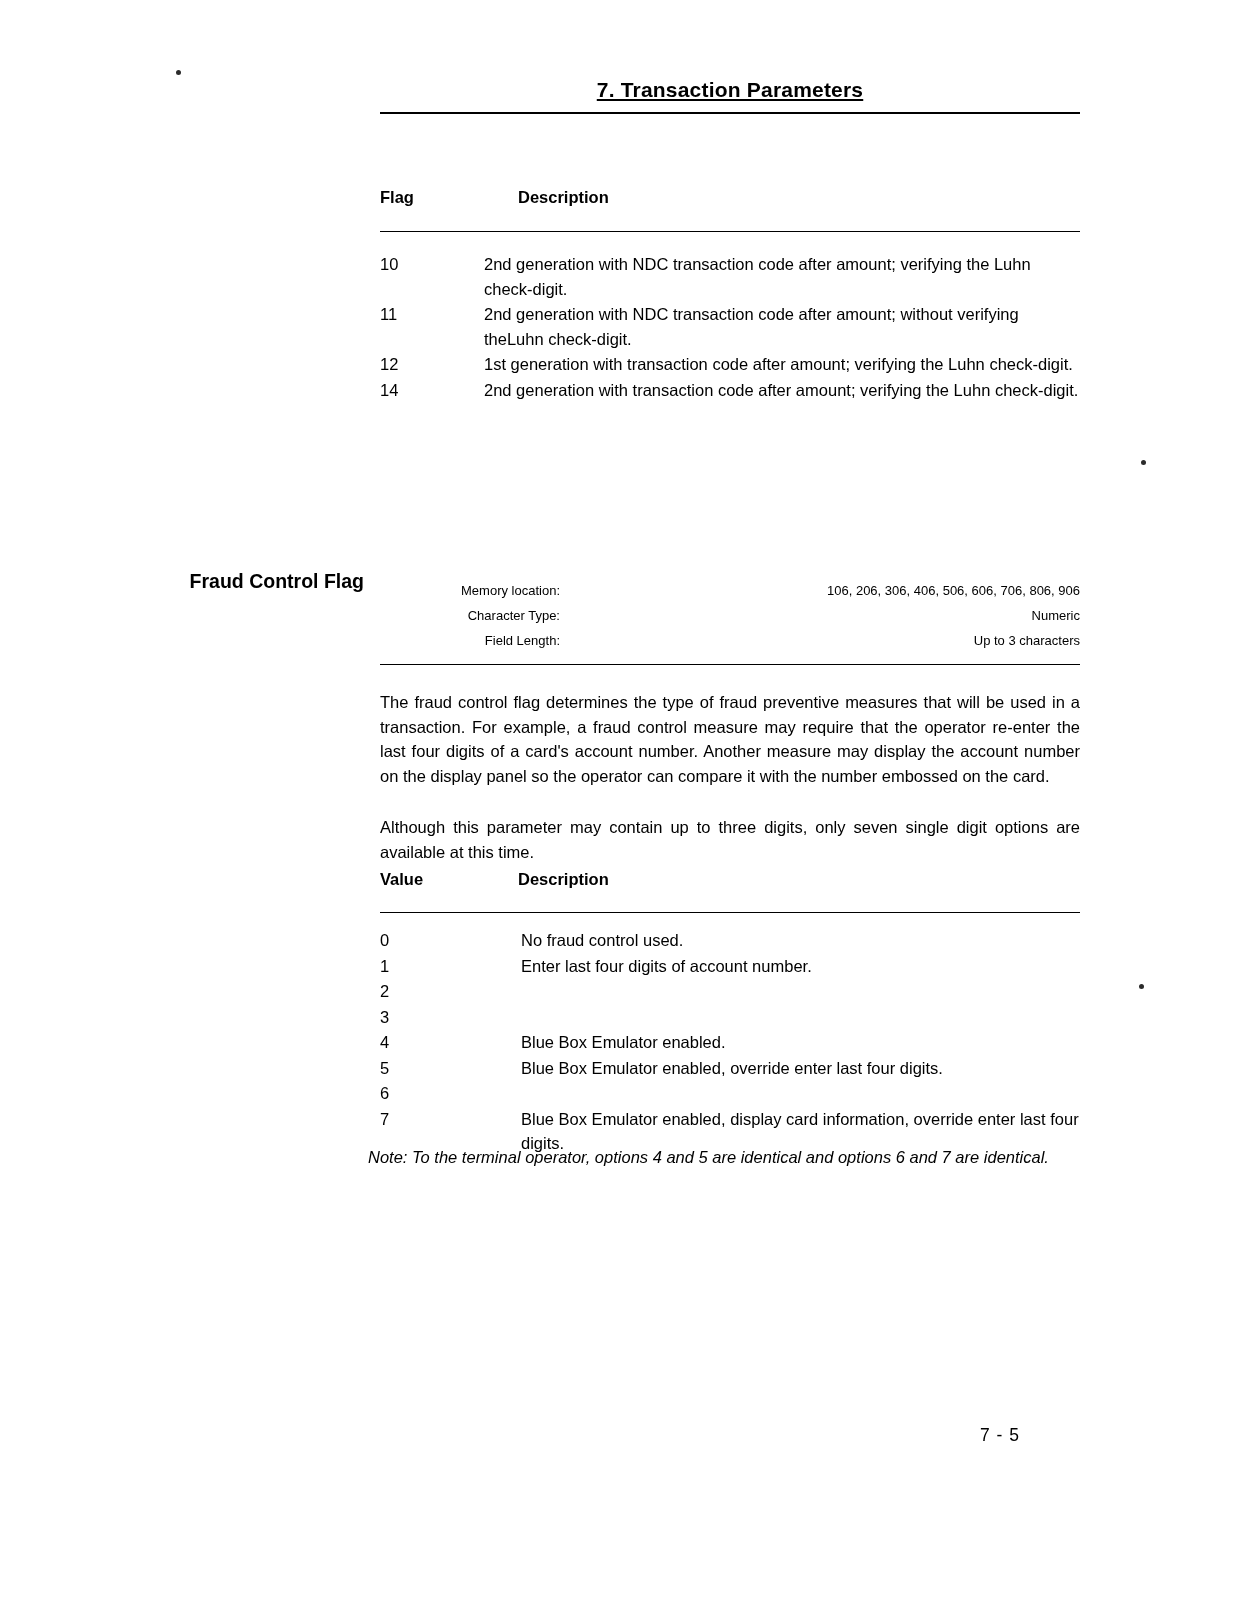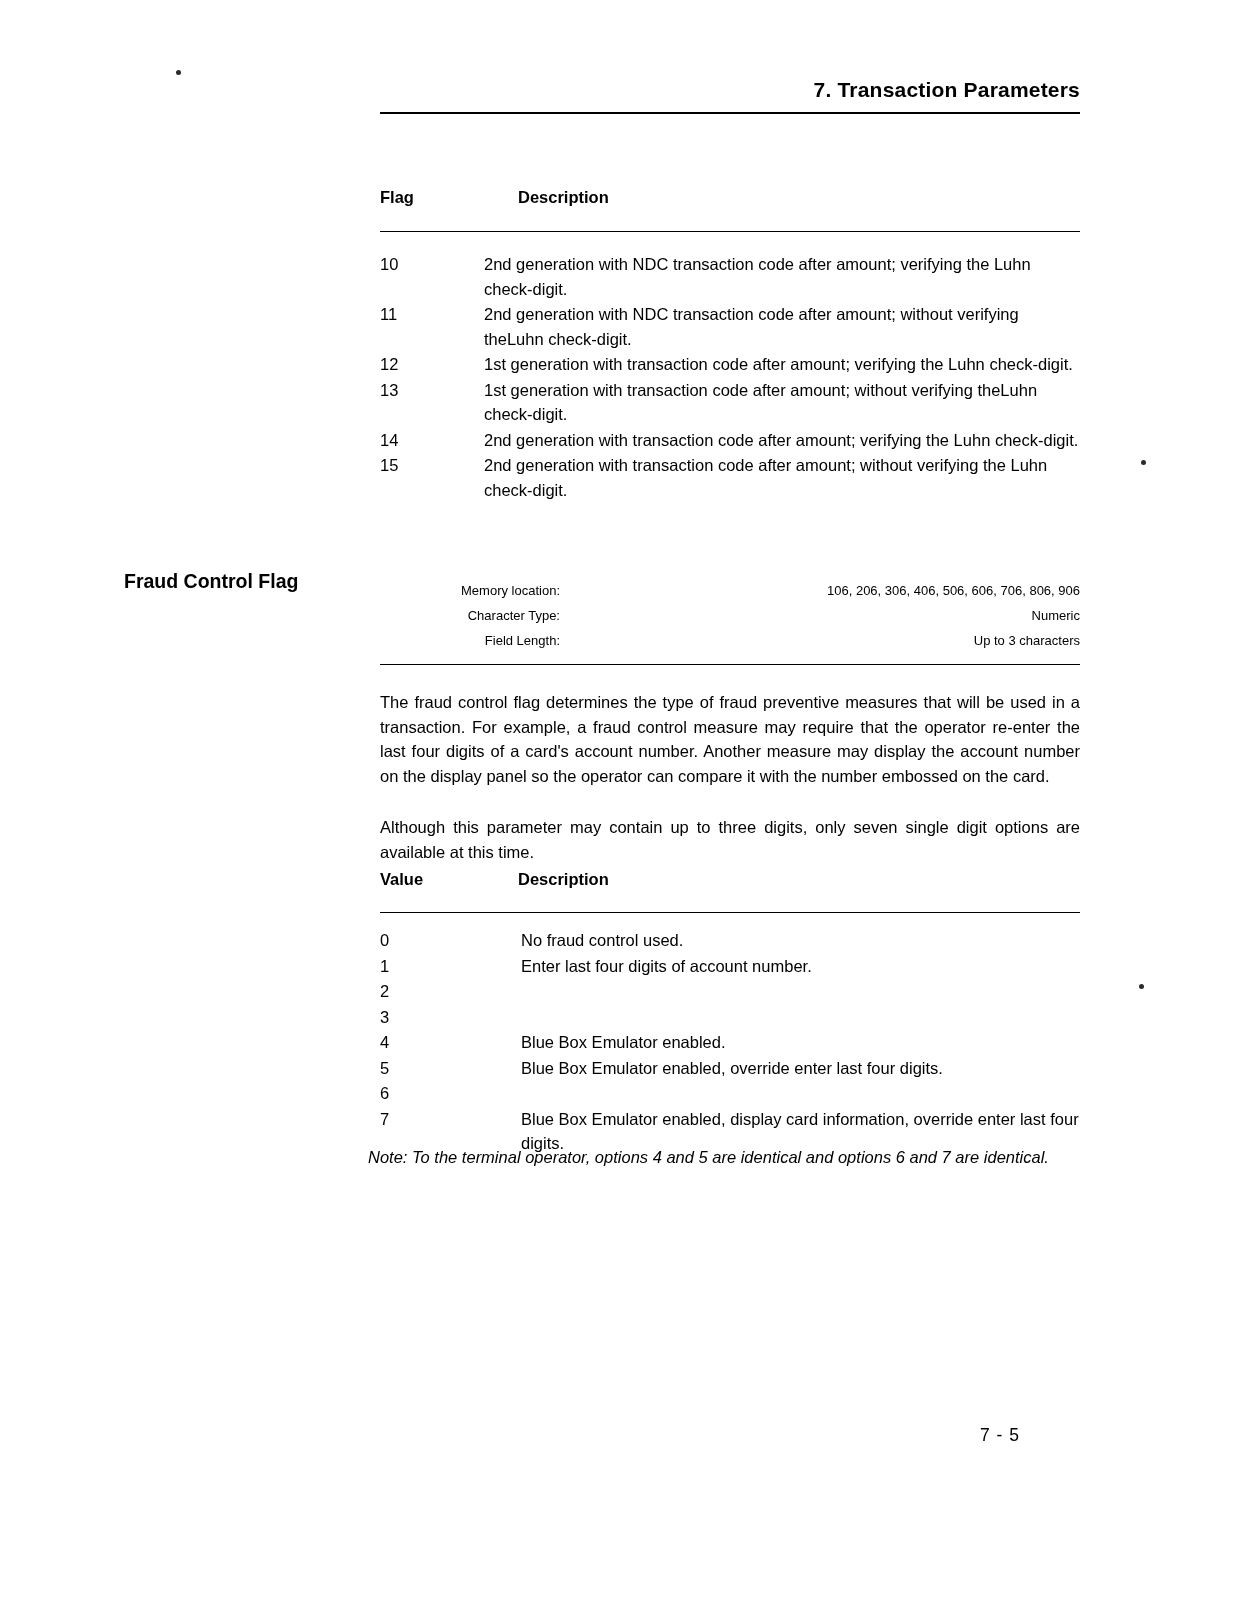--- a/index.html
+++ b/index.html
@@ -20,24 +20,25 @@
   }
 
   
   .header {
     position: absolute;
     left: 380px;
     top: 78px;
     width: 700px;
   }
   .header-title {
-    text-align: right;
+    text-align: center;
     font-size: 21px;
     font-weight: bold;
     letter-spacing: 0.2px;
+    text-decoration: underline;
   }
   .header-rule {
     margin-top: 10px;
     border-bottom: 2.5px solid #000;
     width: 700px;
   }
 
   
   .flag-table-head {
     position: absolute;
@@ -86,21 +87,21 @@
     font-size: 16.5px;
     line-height: 24.5px;
   }
 
   
   .section-label {
     position: absolute;
     left: 124px;
     top: 570px;
     width: 240px;
-    text-align: left;
+    text-align: right;
     font-size: 19.5px;
     font-weight: bold;
   }
 
   
   .spec {
     position: absolute;
     left: 380px;
     top: 578px;
     width: 700px;
@@ -210,30 +211,22 @@
     </div>
     <div class="row">
       <div class="key">11</div>
       <div class="desc">2nd generation with NDC transaction code after amount; without verifying theLuhn check-digit.</div>
     </div>
     <div class="row">
       <div class="key">12</div>
       <div class="desc">1st generation with transaction code after amount; verifying the Luhn check-digit.</div>
     </div>
     <div class="row">
-      <div class="key">13</div>
-      <div class="desc">1st generation with transaction code after amount; without verifying theLuhn check-digit.</div>
-    </div>
-    <div class="row">
       <div class="key">14</div>
       <div class="desc">2nd generation with transaction code after amount; verifying the Luhn check-digit.</div>
-    </div>
-    <div class="row">
-      <div class="key">15</div>
-      <div class="desc">2nd generation with transaction code after amount; without verifying the Luhn check-digit.</div>
     </div>
   </div>
 
   <div class="section-label">Fraud Control Flag</div>
 
   <div class="spec">
     <div class="spec-row">
       <div class="spec-label">Memory location:</div>
       <div class="spec-value">106, 206, 306, 406, 506, 606, 706, 806, 906</div>
     </div>

